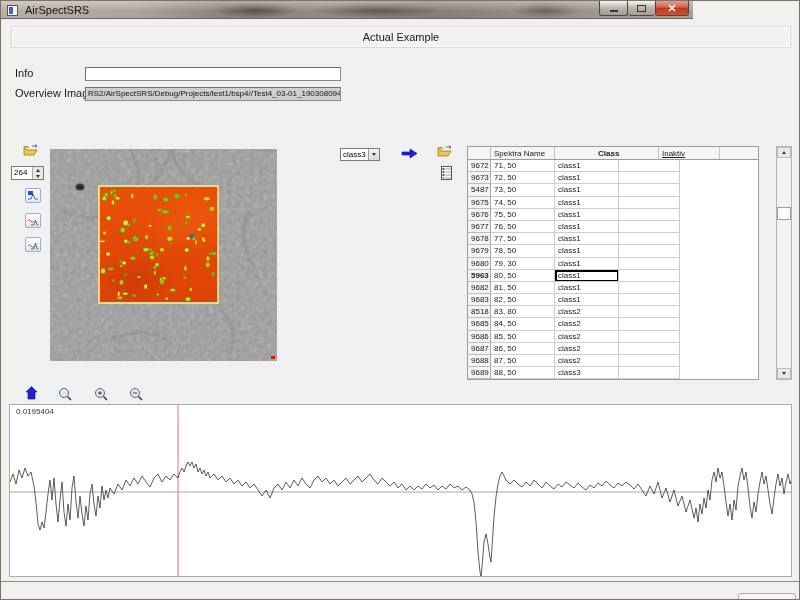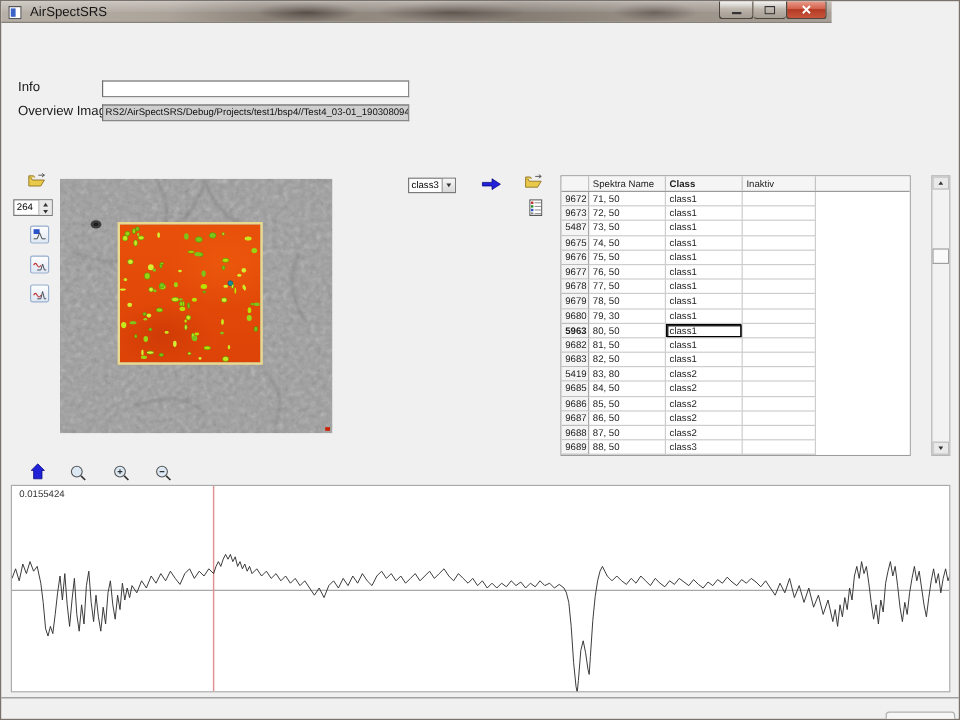--- a/index.html
+++ b/index.html
@@ -70,22 +70,22 @@
   .dropdown .dval { position:absolute; left:2px; top:1px; }
   .dropdown .dbtn { position:absolute; right:0; top:0; width:11px; height:11px;
     background:linear-gradient(#f6f6f6,#d8d8d8); border-left:1px solid #9a9a9a;
     display:flex; align-items:center; justify-content:center; }
 
   
   .spektra-table { position:absolute; left:466px; top:145px; width:292px; height:234px;
     background:#fff; border:1px solid #9c9c9c; font-size:8px; color:#222; }
   .thead { display:flex; height:13px; background:#f5f5f5; border-bottom:1px solid #9a9a9a; }
   .thead .hc { border-right:1px solid #c4c4c4; padding:2px 0 0 3px; overflow:hidden; white-space:nowrap; }
-  .hc.c0 { width:23px; } .hc.c1 { width:64px; } .hc.c2 { width:64px; font-weight:bold; }
-  .hc.c3 { width:61px; } .hc.c4 { flex:1; border-right:none; }
+  .hc.c0 { width:23px; } .hc.c1 { width:64px; } .hc.c2 { width:64px; font-weight:bold;margin-left:40px; }
+  .hc.c3 { width:61px;text-decoration:underline; } .hc.c4 { flex:1; border-right:none; }
   .trow { display:flex; height:12.2px;justify-content:center; }
   .trow .c { border-right:1px solid #cdcdcd; border-bottom:1px solid #cdcdcd;
     padding:1px 0 0 3px; overflow:hidden; white-space:nowrap; }
   .c.rowhdr { width:23px; background:#f4f4f4; border-right:1px solid #a8a8a8; border-bottom:1px solid #bdbdbd; }
   .c.rowhdr.selhdr { font-weight:bold; }
   .c.name { width:64px; } .c.cls { width:64px; } .c.inak { width:61px; }
   .c.cls.selcell { outline:1px solid #000; outline-offset:-2px; box-shadow:inset 0 0 0 1px #000; }
   .filler { flex:1; background:#fff; }
 
   
@@ -133,20 +133,23 @@
           </svg>
       </div>
       <div class="winbtn close">
         <svg width="8" height="8">
             <path d="M1 1 L7 7 M7 1 L1 7" stroke="#fff" stroke-width="1.6"></path>
           </svg>
       </div>
     </div>
   </div>
 
+  <div class="groupbox">
+    <div class="groupbox-title">Actual Example</div>
+  </div>
 
   <span class="form-label" style="left:14px; top:66px;">Info</span>
   <div class="textbox" style="left:84px; top:66px; width:256px; height:14px;"></div>
   <span class="form-label" style="left:14px; top:86px;">Overview Image</span>
   <div class="textbox readonly" style="left:84px; top:86px; width:256px; height:14px;">RS2/AirSpectSRS/Debug/Projects/test1/bsp4//Test4_03-01_190308094116.bmp</div>
 
   <div class="flatbtn" style="left:21px; top:142px; width:17px; height:13px;">
     <svg width="16" height="12">
       <path d="M1 4 L1 11 L11 11 L14 6 L4 6 L3 4 Z" fill="#e8c94a" stroke="#8a6d1a" stroke-width="0.7"></path>
       <path d="M1 4 L1 2.5 L5 2.5 L6 4" fill="#e8c94a" stroke="#8a6d1a" stroke-width="0.7"></path>
@@ -420,21 +423,21 @@
           <div class="filler"></div>
         </div>
         <div class="trow">
           <div class="c rowhdr">9683</div>
           <div class="c name">82, 50</div>
           <div class="c cls">class1</div>
           <div class="c inak"></div>
           <div class="filler"></div>
         </div>
         <div class="trow">
-          <div class="c rowhdr">5419</div>
+          <div class="c rowhdr">8518</div>
           <div class="c name">83, 80</div>
           <div class="c cls">class2</div>
           <div class="c inak"></div>
           <div class="filler"></div>
         </div>
         <div class="trow">
           <div class="c rowhdr">9685</div>
           <div class="c name">84, 50</div>
           <div class="c cls">class2</div>
           <div class="c inak"></div>
@@ -501,21 +504,21 @@
   </div>
   <div class="flatbtn" style="left:127px; top:385px; width:16px; height:15px;">
     <svg width="14" height="14">
       <circle cx="6" cy="6" r="4.5" fill="#dce9f5" stroke="#555" stroke-width="0.9"></circle>
       <path d="M4 6 L8 6" stroke="#333" stroke-width="0.9"></path>
       <path d="M9.5 9.5 L13 13" stroke="#333" stroke-width="1.4"></path>
     </svg>
   </div>
 
   <div class="chart">
-    <span class="chart-label">0.0155424</span>
+    <span class="chart-label">0.0195404</span>
     <svg width="781" height="171" viewBox="0 0 781 171">
       <line x1="0" y1="87" x2="781" y2="87" stroke="#a8a8a8" stroke-width="1"></line>
       <line x1="168" y1="0" x2="168" y2="171" stroke="#e09090" stroke-width="1.2"></line>
       <polyline fill="none" stroke="#333" stroke-width="0.8" points="0,77.0 3,69.0 6,79.0 9,65.0 12,73.0 15,63.0 18,71.0 21,67.0 24,81.0 26,97.0 28,119.0 30,125.0 32,117.0 34,123.0 36,107.0 38,89.0 40,75.0 42,95.0 44,73.0 46,99.0 48,117.0 50,95.0 52,77.0 54,107.0 56,121.0 58,99.0 60,115.0 62,83.0 64,71.0 66,97.0 68,113.0 70,91.0 72,109.0 74,121.0 76,101.0 78,115.0 80,89.0 82,79.0 84,99.0 86,111.0 88,91.0 90,103.0 92,81.0 94,95.0 96,85.0 98,93.0 100,83.0 104,89.0 108,79.0 112,85.0 116,75.0 120,81.0 124,73.0 128,79.0 132,71.0 136,77.0 140,82.0 144,73.0 148,69.0 152,77.0 156,71.0 160,75.0 164,69.0 168,73.0 170,67.0 172,63.0 174,67.0 176,61.0 178,57.0 180,61.0 182,57.0 184,63.0 186,59.0 188,67.0 190,63.0 192,69.0 194,65.0 196,71.0 198,67.0 200,73.0 204,69.0 208,75.0 212,71.0 216,77.0 220,73.0 224,79.0 228,75.0 232,81.0 236,77.0 240,83.0 244,79.0 248,85.0 252,91.0 256,85.0 260,93.0 264,83.0 268,79.0 272,85.0 276,77.0 280,83.0 284,75.0 288,81.0 292,73.0 296,79.0 300,83.0 304,75.0 308,71.0 312,77.0 316,73.0 320,79.0 324,75.0 328,81.0 332,77.0 336,73.0 340,79.0 344,75.0 348,71.0 352,77.0 356,73.0 360,69.0 364,75.0 368,79.0 372,73.0 376,77.0 380,81.0 384,77.0 388,83.0 392,79.0 396,85.0 400,81.0 404,85.0 408,81.0 412,84.0 416,79.0 420,83.0 424,80.0 428,85.0 432,81.0 436,84.0 440,79.0 444,83.0 448,81.0 452,85.0 456,82.0 460,85.0 462,89.0 464,97.0 466,117.0 468,147.0 470,167.0 471,172.0 472,162.0 474,137.0 476,129.0 478,139.0 480,153.0 481,157.0 482,142.0 484,112.0 486,92.0 488,79.0 490,71.0 492,67.0 494,71.0 496,75.0 498,77.0 500,79.0 504,75.0 508,79.0 512,82.0 516,77.0 520,81.0 524,75.0 528,79.0 532,83.0 536,77.0 540,81.0 544,84.0 548,79.0 552,82.0 556,77.0 560,80.0 564,83.0 568,78.0 572,82.0 576,85.0 580,80.0 584,83.0 588,78.0 592,81.0 596,76.0 600,80.0 604,83.0 608,78.0 612,81.0 616,77.0 620,80.0 624,84.0 628,79.0 632,85.0 636,91.0 640,81.0 644,89.0 648,77.0 652,93.0 656,83.0 660,97.0 664,85.0 668,101.0 672,91.0 676,107.0 680,95.0 684,113.0 686,103.0 688,117.0 690,99.0 692,109.0 694,93.0 696,103.0 698,85.0 700,95.0 702,75.0 704,67.0 706,77.0 708,63.0 710,73.0 712,67.0 714,81.0 716,97.0 718,111.0 720,99.0 722,115.0 724,95.0 726,105.0 728,81.0 730,71.0 732,63.0 734,75.0 736,67.0 738,83.0 740,101.0 742,113.0 744,97.0 746,107.0 748,89.0 750,77.0 752,67.0 754,79.0 756,71.0 758,85.0 760,99.0 762,109.0 764,93.0 766,79.0 768,69.0 770,81.0 772,73.0 774,89.0 776,77.0 778,69.0 780,79.0 782,73.0 783,77.0"></polyline>
     </svg>
   </div>
 
   <div class="tabsline"></div>
   <div class="partial-btn"></div>
 

